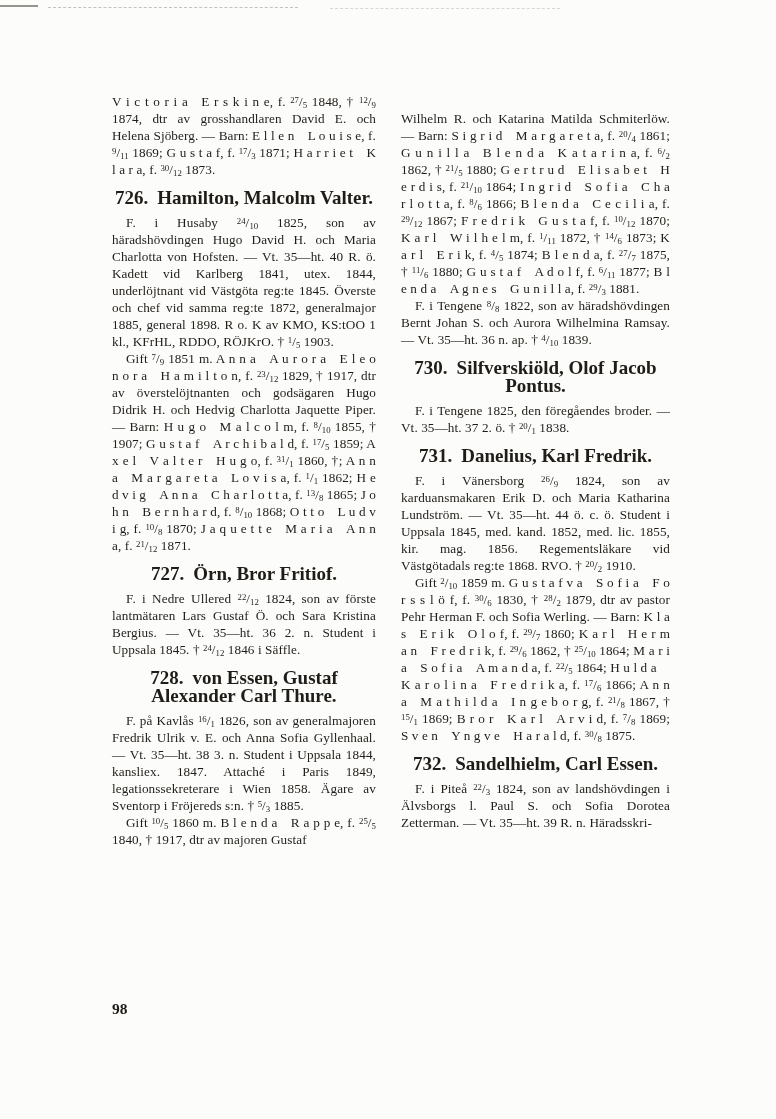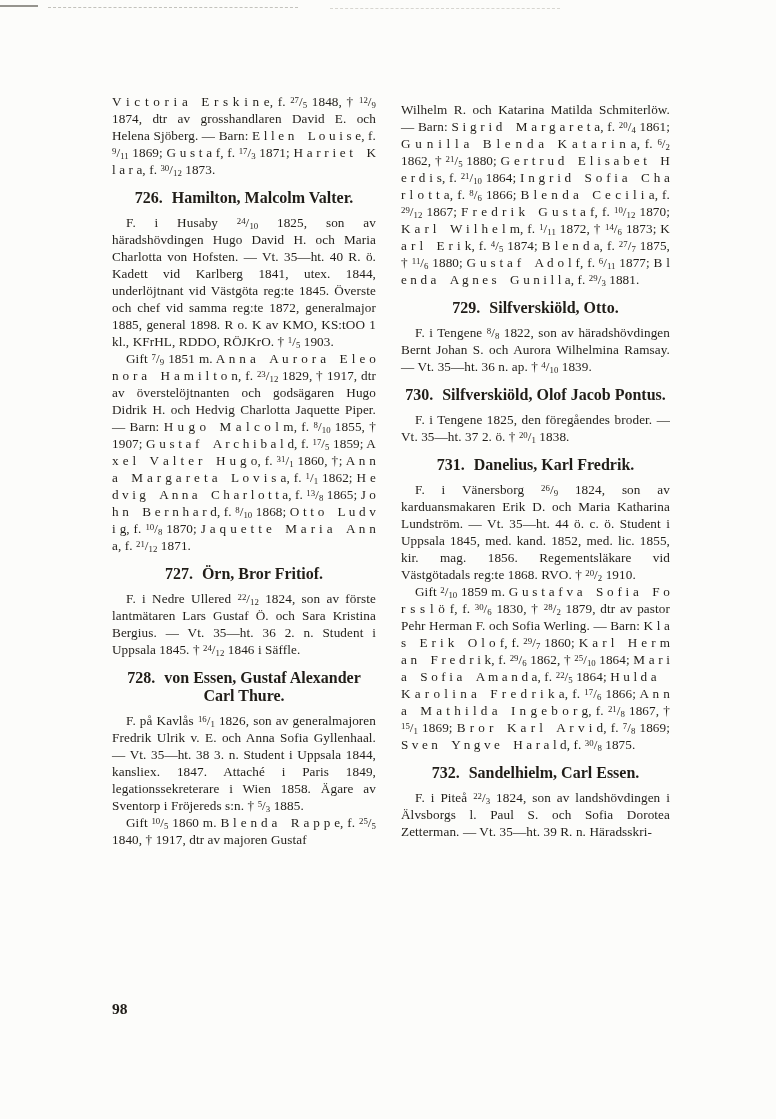--- a/index.html
+++ b/index.html
@@ -29,21 +29,21 @@
   .para{
     margin:0;
     font-size:13.2px;
     line-height:17px;
     text-align:justify;
     letter-spacing:0.1px;
   }
   .para.indent{text-indent:14px;}
   .entry-heading{
     margin:11px 0 7px 0;
-    font-size:16px;
+    font-size:19px;
     line-height:18px;
     font-weight:bold;
     text-align:center;
   }
   .entry-number{margin-right:9px;}
   sup,sub{font-size:8.8px;line-height:0;letter-spacing:0;}
   sup{vertical-align:0.38em;}
   sub{vertical-align:-0.18em;}
   .page-number{
     position:absolute;
@@ -81,21 +81,20 @@
       <h3 class="entry-heading"><span class="entry-number">728.</span><span>von Essen, Gustaf Alexander Carl Thure.</span></h3>
       <p class="para indent">F. på Kavlås <sup>16</sup>/<sub>1</sub> 1826, son av generalmajoren Fredrik Ulrik v. E. och Anna Sofia Gyllenhaal. — Vt. 35—ht. 38 3. n. Student i Uppsala 1844, kansliex. 1847. Attaché i Paris 1849, legationssekreterare i Wien 1858. Ägare av Sventorp i Fröjereds s:n. † <sup>5</sup>/<sub>3</sub> 1885.</p>
       <p class="para indent">Gift <sup>10</sup>/<sub>5</sub> 1860 m. B l e n d a R a p p e, f. <sup>25</sup>/<sub>5</sub> 1840, † 1917, dtr av majoren Gustaf</p>
     </div>
 
     <div class="divider"></div>
 
     <div class="col right">
       <p class="para">Wilhelm R. och Katarina Matilda Schmiterlöw. — Barn: S i g r i d M a r g a r e t a, f. <sup>20</sup>/<sub>4</sub> 1861; G u n i l l a B l e n d a K a t a r i n a, f. <sup>6</sup>/<sub>2</sub> 1862, † <sup>21</sup>/<sub>5</sub> 1880; G e r t r u d E l i s a b e t H e r d i s, f. <sup>21</sup>/<sub>10</sub> 1864; I n g r i d S o f i a C h a r l o t t a, f. <sup>8</sup>/<sub>6</sub> 1866; B l e n d a C e c i l i a, f. <sup>29</sup>/<sub>12</sub> 1867; F r e d r i k G u s t a f, f. <sup>10</sup>/<sub>12</sub> 1870; K a r l W i l h e l m, f. <sup>1</sup>/<sub>11</sub> 1872, † <sup>14</sup>/<sub>6</sub> 1873; K a r l E r i k, f. <sup>4</sup>/<sub>5</sub> 1874; B l e n d a, f. <sup>27</sup>/<sub>7</sub> 1875, † <sup>11</sup>/<sub>6</sub> 1880; G u s t a f A d o l f, f. <sup>6</sup>/<sub>11</sub> 1877; B l e n d a A g n e s G u n i l l a, f. <sup>29</sup>/<sub>3</sub> 1881.</p>
 
-      <h3 class="entry-heading"><span class="entry-number">729.</span><span>Silfverskiöld, Otto.</span></h3>
       <p class="para indent">F. i Tengene <sup>8</sup>/<sub>8</sub> 1822, son av häradshövdingen Bernt Johan S. och Aurora Wilhelmina Ramsay. — Vt. 35—ht. 36 n. ap. † <sup>4</sup>/<sub>10</sub> 1839.</p>
 
       <h3 class="entry-heading"><span class="entry-number">730.</span><span>Silfverskiöld, Olof Jacob Pontus.</span></h3>
       <p class="para indent">F. i Tengene 1825, den föregåendes broder. — Vt. 35—ht. 37 2. ö. † <sup>20</sup>/<sub>1</sub> 1838.</p>
 
       <h3 class="entry-heading"><span class="entry-number">731.</span><span>Danelius, Karl Fredrik.</span></h3>
       <p class="para indent">F. i Vänersborg <sup>26</sup>/<sub>9</sub> 1824, son av karduansmakaren Erik D. och Maria Katharina Lundström. — Vt. 35—ht. 44 ö. c. ö. Student i Uppsala 1845, med. kand. 1852, med. lic. 1855, kir. mag. 1856. Regementsläkare vid Västgötadals reg:te 1868. RVO. † <sup>20</sup>/<sub>2</sub> 1910.</p>
       <p class="para indent">Gift <sup>2</sup>/<sub>10</sub> 1859 m. G u s t a f v a S o f i a F o r s s l ö f, f. <sup>30</sup>/<sub>6</sub> 1830, † <sup>28</sup>/<sub>2</sub> 1879, dtr av pastor Pehr Herman F. och Sofia Werling. — Barn: K l a s E r i k O l o f, f. <sup>29</sup>/<sub>7</sub> 1860; K a r l H e r m a n F r e d r i k, f. <sup>29</sup>/<sub>6</sub> 1862, † <sup>25</sup>/<sub>10</sub> 1864; M a r i a S o f i a A m a n d a, f. <sup>22</sup>/<sub>5</sub> 1864; H u l d a K a r o l i n a F r e d r i k a, f. <sup>17</sup>/<sub>6</sub> 1866; A n n a M a t h i l d a I n g e b o r g, f. <sup>21</sup>/<sub>8</sub> 1867, † <sup>15</sup>/<sub>1</sub> 1869; B r o r K a r l A r v i d, f. <sup>7</sup>/<sub>8</sub> 1869; S v e n Y n g v e H a r a l d, f. <sup>30</sup>/<sub>8</sub> 1875.</p>
 
       <h3 class="entry-heading"><span class="entry-number">732.</span><span>Sandelhielm, Carl Essen.</span></h3>

